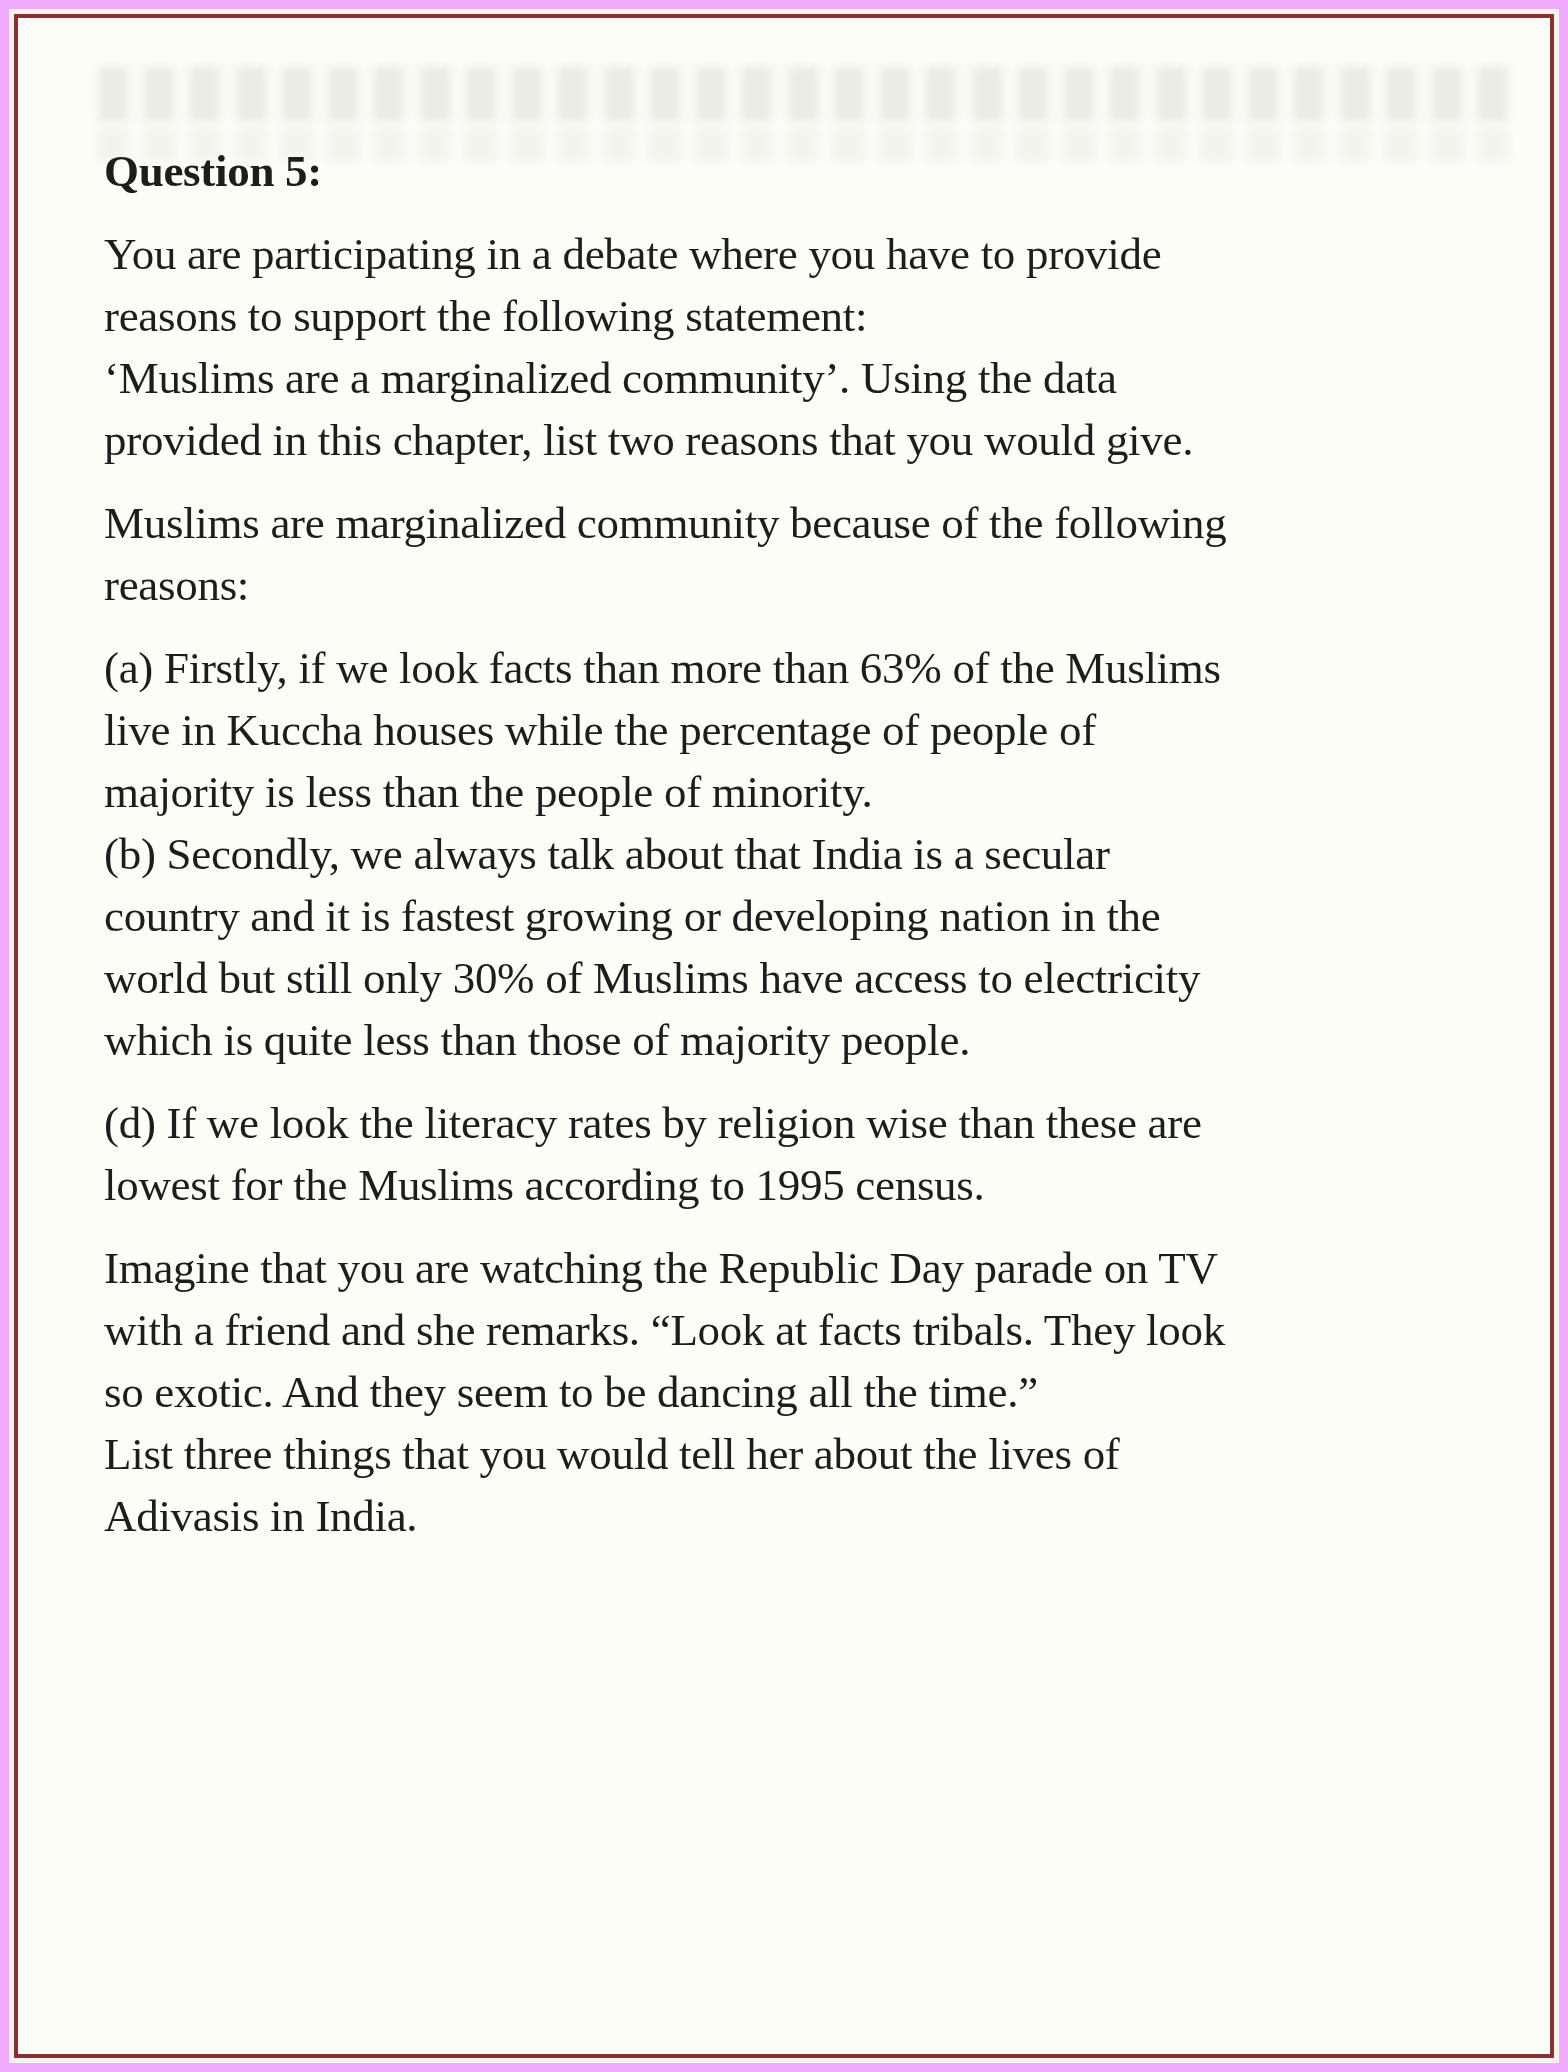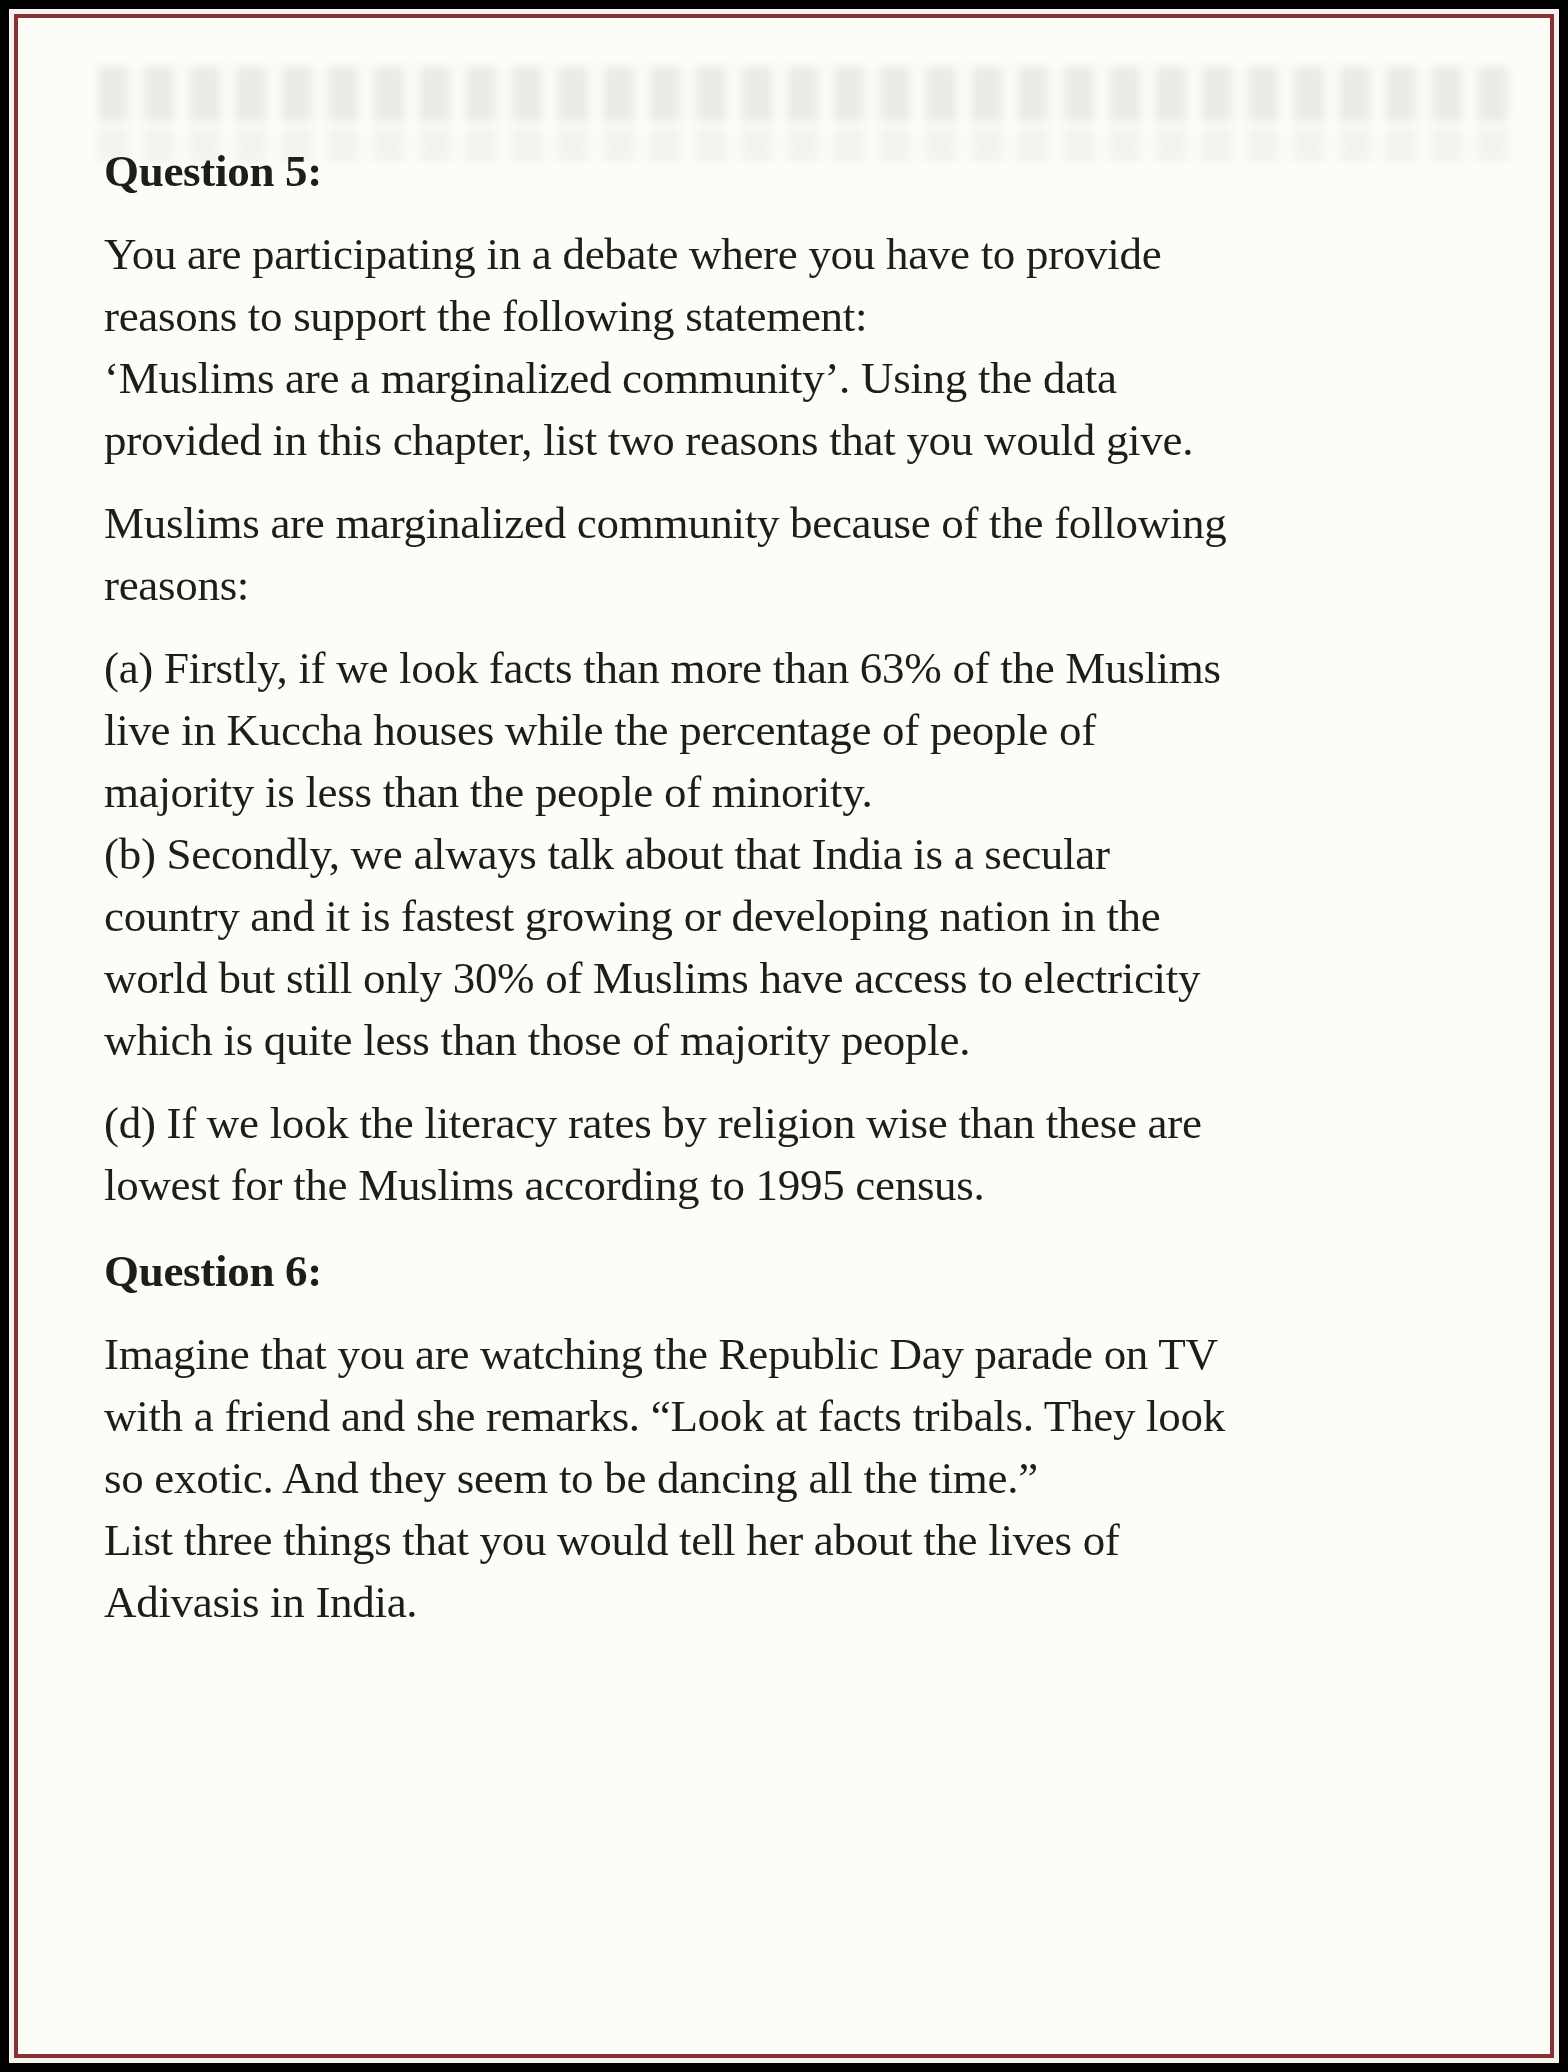--- a/index.html
+++ b/index.html
@@ -8,21 +8,21 @@
     width: 1568px;
     height: 2072px;
     background: #ffffff;
     font-family: "Liberation Serif", "DejaVu Serif", serif;
   }
   .frame {
     position: absolute;
     inset: 0;
     width: 1568px;
     height: 2072px;
-    background: #000000;
+    background: #f0abfc;
   }
   .frame-gap {
     position: absolute;
     inset: 9px;
     background: #f6f3ec;
   }
   .paper {
     position: absolute;
     inset: 5px;
     border: 4px solid #8a3138;
@@ -89,21 +89,20 @@
 reasons:</div>
         <div class="block paragraph">(a) Firstly, if we look facts than more than 63% of the Muslims
 live in Kuccha houses while the percentage of people of
 majority is less than the people of minority.
 (b) Secondly, we always talk about that India is a secular
 country and it is fastest growing or developing nation in the
 world but still only 30% of Muslims have access to electricity
 which is quite less than those of majority people.</div>
         <div class="block paragraph">(d) If we look the literacy rates by religion wise than these are
 lowest for the Muslims according to 1995 census.</div>
-        <div class="block heading">Question 6:</div>
         <div class="block paragraph">Imagine that you are watching the Republic Day parade on TV
 with a friend and she remarks. “Look at facts tribals. They look
 so exotic. And they seem to be dancing all the time.”
 List three things that you would tell her about the lives of
 Adivasis in India.</div>
       </div>
 
     </div>
   </div>
 </div>

